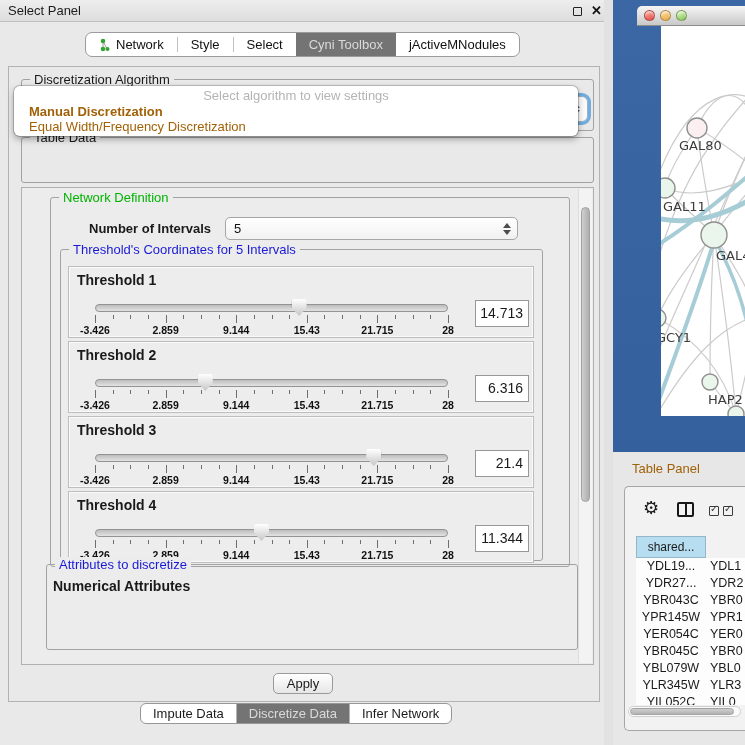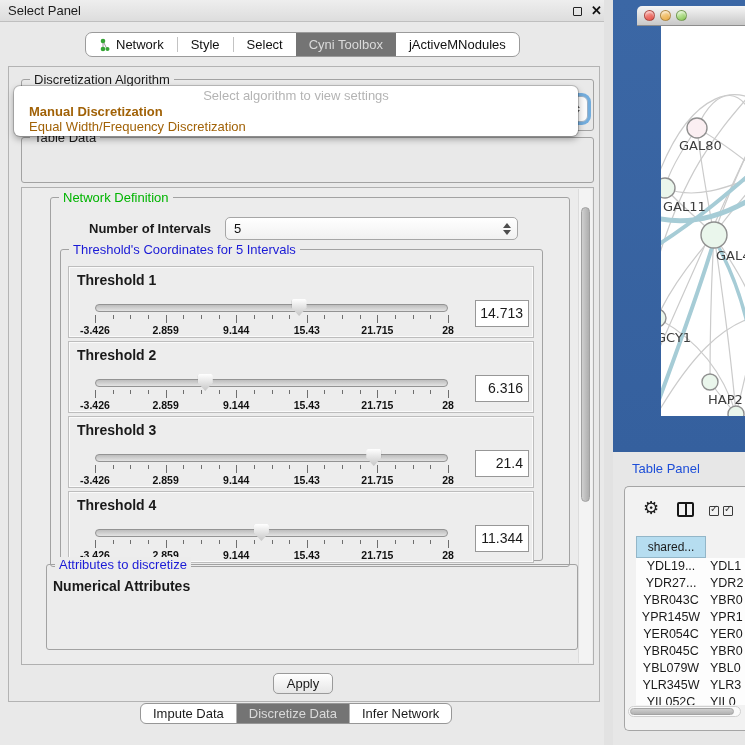--- a/index.html
+++ b/index.html
@@ -120,21 +120,21 @@
     background:linear-gradient(180deg,var(--c-window_frame,#3b67a5),#35609e); }
   .net-titlebar { position:absolute; left:24px; top:6px; width:108px; height:20px;
     background:linear-gradient(#f6f6f6,#c8c8c8); border-bottom:1px solid #8d8d8d; border-top-left-radius:5px; }
   .lights { position:absolute; left:7px; top:4px; display:flex; gap:5px; }
   .light { width:11px; height:11px; border-radius:50%; border:1px solid rgba(0,0,0,.25);
     box-shadow:inset 0 2px 2px rgba(255,255,255,.6); }
   .net-canvas { position:absolute; left:24px; top:26px; width:108px; height:390px; background:#fff; overflow:hidden;margin-left:24px; }
 
   
   .tp-region { position:absolute; left:613px; top:452px; width:132px; height:293px; background:#e7e7e7; }
-  .tp-title { position:absolute; left:19px; top:9px; font-size:13px; color:#1d4ed8; }
+  .tp-title { position:absolute; left:19px; top:9px; font-size:13px; color:#a16207; }
   .tp-box { position:absolute; left:11px; top:34px; width:121px; height:245px; background:#f2f2f2;
     border:1px solid #a5a5a5; border-right:none; border-radius:5px 0 0 5px; overflow:hidden; }
   .gear-ic { position:absolute; left:18px; top:12px; font-size:18px; line-height:18px;
     color:#1b1b1b; font-family:"DejaVu Sans", sans-serif; }
   .split-ic { position:absolute; left:52px; top:15px; width:17px; height:15px; border:2px solid #171717; border-radius:2px; }
   .split-ic::after { content:''; position:absolute; left:50%; top:0; bottom:0; width:2px; background:#171717; transform:translateX(-50%); }
   .cb { position:absolute; top:19px; width:10px; height:10px; border:1.4px solid #3b3b3b; border-radius:1px; }
   .cb::after { content:'✓'; position:absolute; left:0px; top:-4px; font-size:10px; color:#3b3b3b; }
   .cb.c1 { left:84px; } .cb.c2 { left:98px; }
   .tp-header { position:absolute; left:11px; top:49px; height:22px; display:flex; font-size:12px; }

